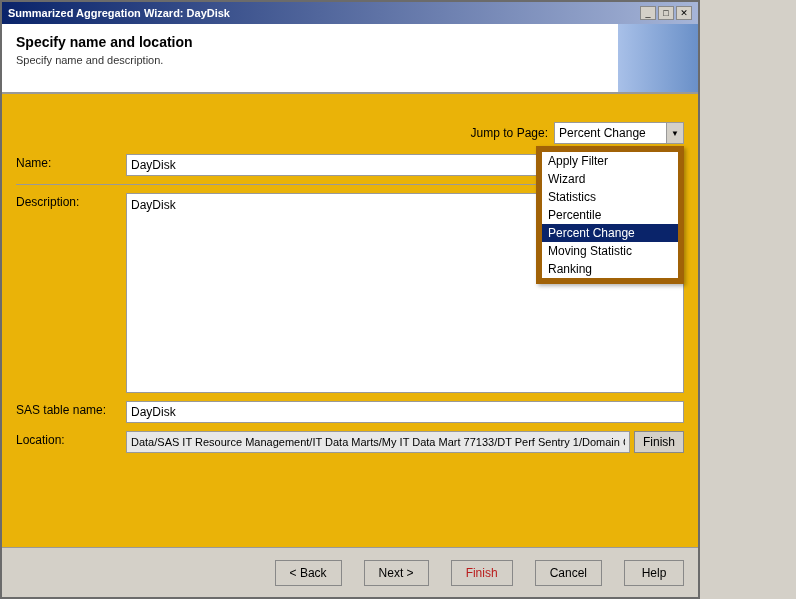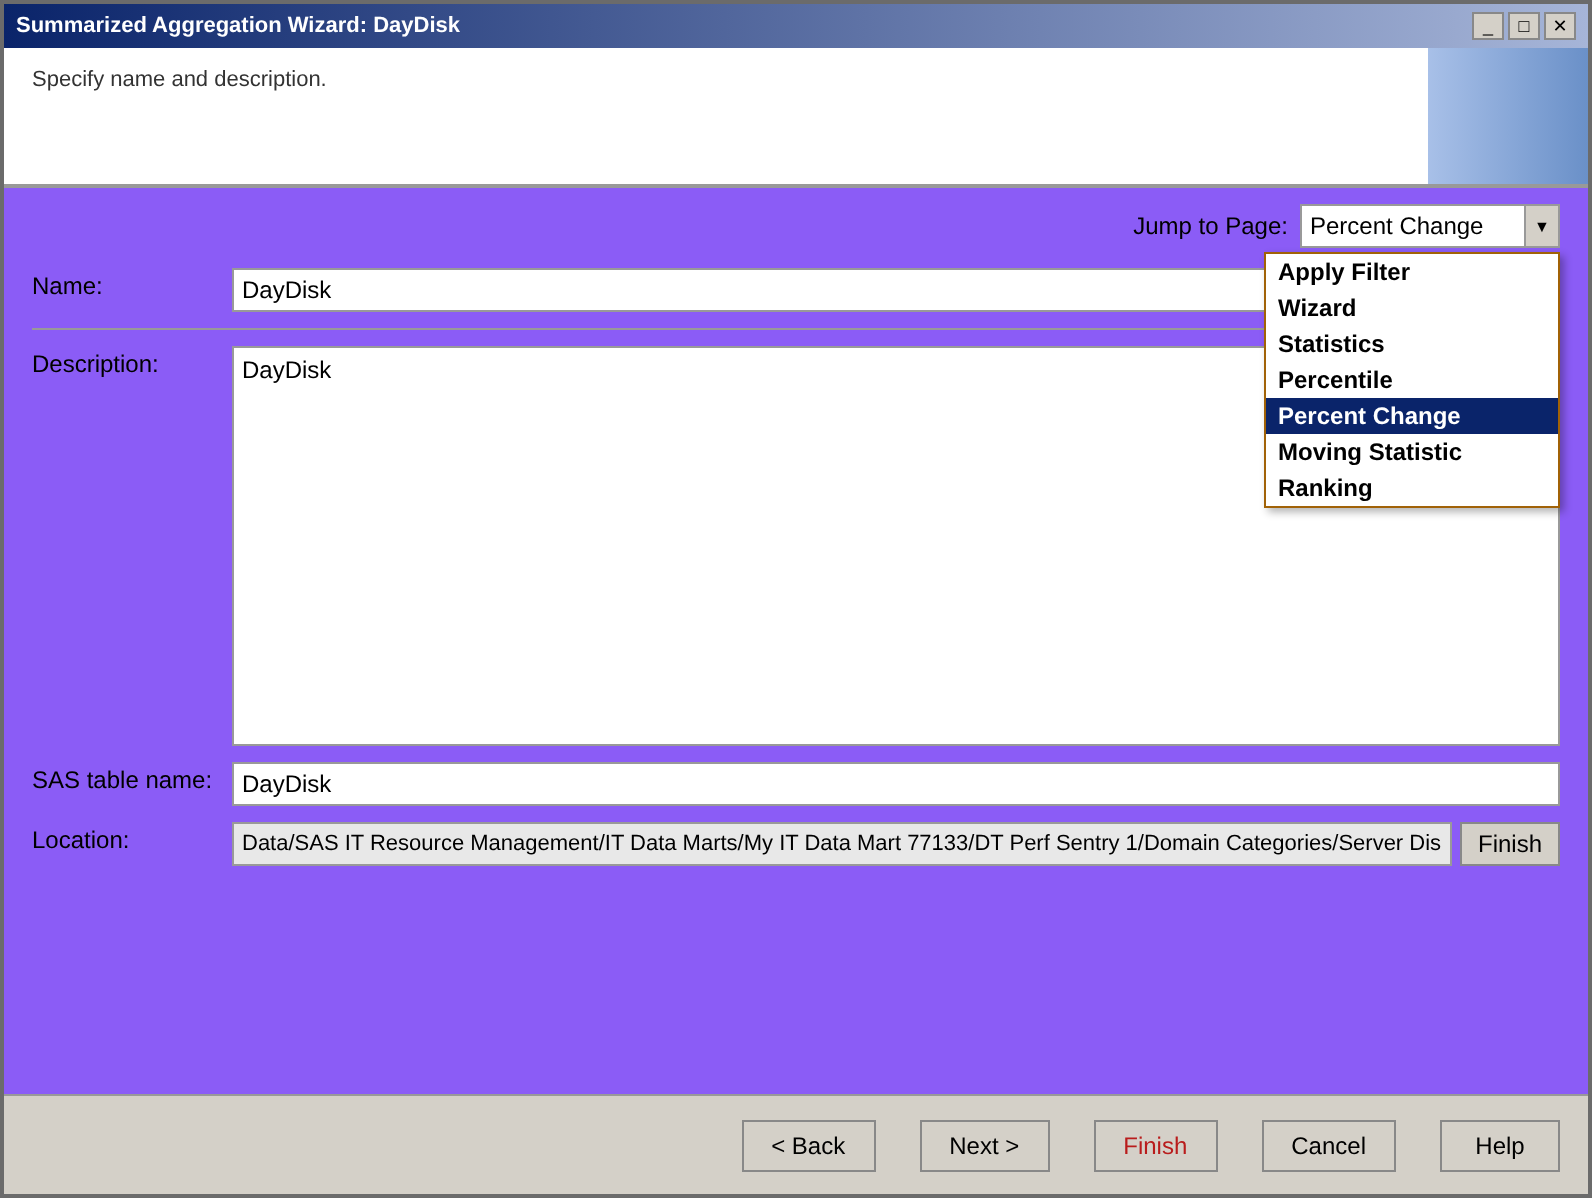--- a/index.html
+++ b/index.html
@@ -6,21 +6,21 @@
     body {
       font-family: "Segoe UI", Tahoma, Arial, sans-serif;
       font-size: 12px;
       background: #d4d0c8;
       width: 796px;
       height: 599px;
       overflow: hidden;
     }
 
     .window {
-      width: 796px;
+      width: 700px;
       height: 599px;
       border: 2px solid #6b6b6b;
       background: #d4d0c8;
       display: flex;
       flex-direction: column;
     }
 
     .title-bar {
       background: linear-gradient(to right, #0a246a, #a6b5d8);
       color: white;
@@ -81,22 +81,22 @@
       position: absolute;
       right: 0;
       top: 0;
       bottom: 0;
       width: 80px;
       background: linear-gradient(to right, #a8c0e8, #6a90c8);
     }
 
     .content-area {
       flex: 1;
-      padding: 8px 14px;
-      background: #8b5cf6;
+      padding: 28px 14px;
+      background: #eab308;
       position: relative;
     }
 
     .jump-row {
       display: flex;
       align-items: center;
       justify-content: flex-end;
       margin-bottom: 10px;
       position: relative;
     }
@@ -138,42 +138,42 @@
       pointer-events: none;
     }
 
     
     .dropdown-overlay {
       position: absolute;
       right: 0;
       top: 24px;
       width: 148px;
       background: white;
-      border: 1px solid #a16207;
+      border: 6px solid #a16207;
       z-index: 100;
       box-shadow: 2px 2px 4px rgba(0,0,0,0.3);
-      font-weight: bold;
     }
 
     .dropdown-item {
       padding: 2px 6px;
       font-size: 12px;
       cursor: pointer;
       white-space: nowrap;
     }
 
     .dropdown-item.selected {
       background: #0a246a;
       color: white;
     }
 
     .form-row {
       display: flex;
       align-items: flex-start;
       margin-bottom: 8px;
+      gap: 10px;
     }
 
     .form-label {
       width: 100px;
       font-size: 12px;
       padding-top: 2px;
       flex-shrink: 0;
     }
 
     .form-input {
@@ -261,20 +261,21 @@
   <div class="title-bar">
     <span class="title-bar-text">Summarized Aggregation Wizard: DayDisk</span>
     <div class="title-bar-controls">
       <div class="title-bar-btn">_</div>
       <div class="title-bar-btn">□</div>
       <div class="title-bar-btn">✕</div>
     </div>
   </div>
 
   <div class="header-section">
+    <div class="header-title">Specify name and location</div>
     <div class="header-subtitle">Specify name and description.</div>
     <div class="header-gradient"></div>
   </div>
 
   <div class="content-area">
 
     <div class="jump-row">
       <span class="jump-label">Jump to Page:</span>
       <div class="jump-select-container" style="position:relative;">
         <input type="text" class="jump-select" readonly="" style="cursor: pointer;" value="Percent Change">

